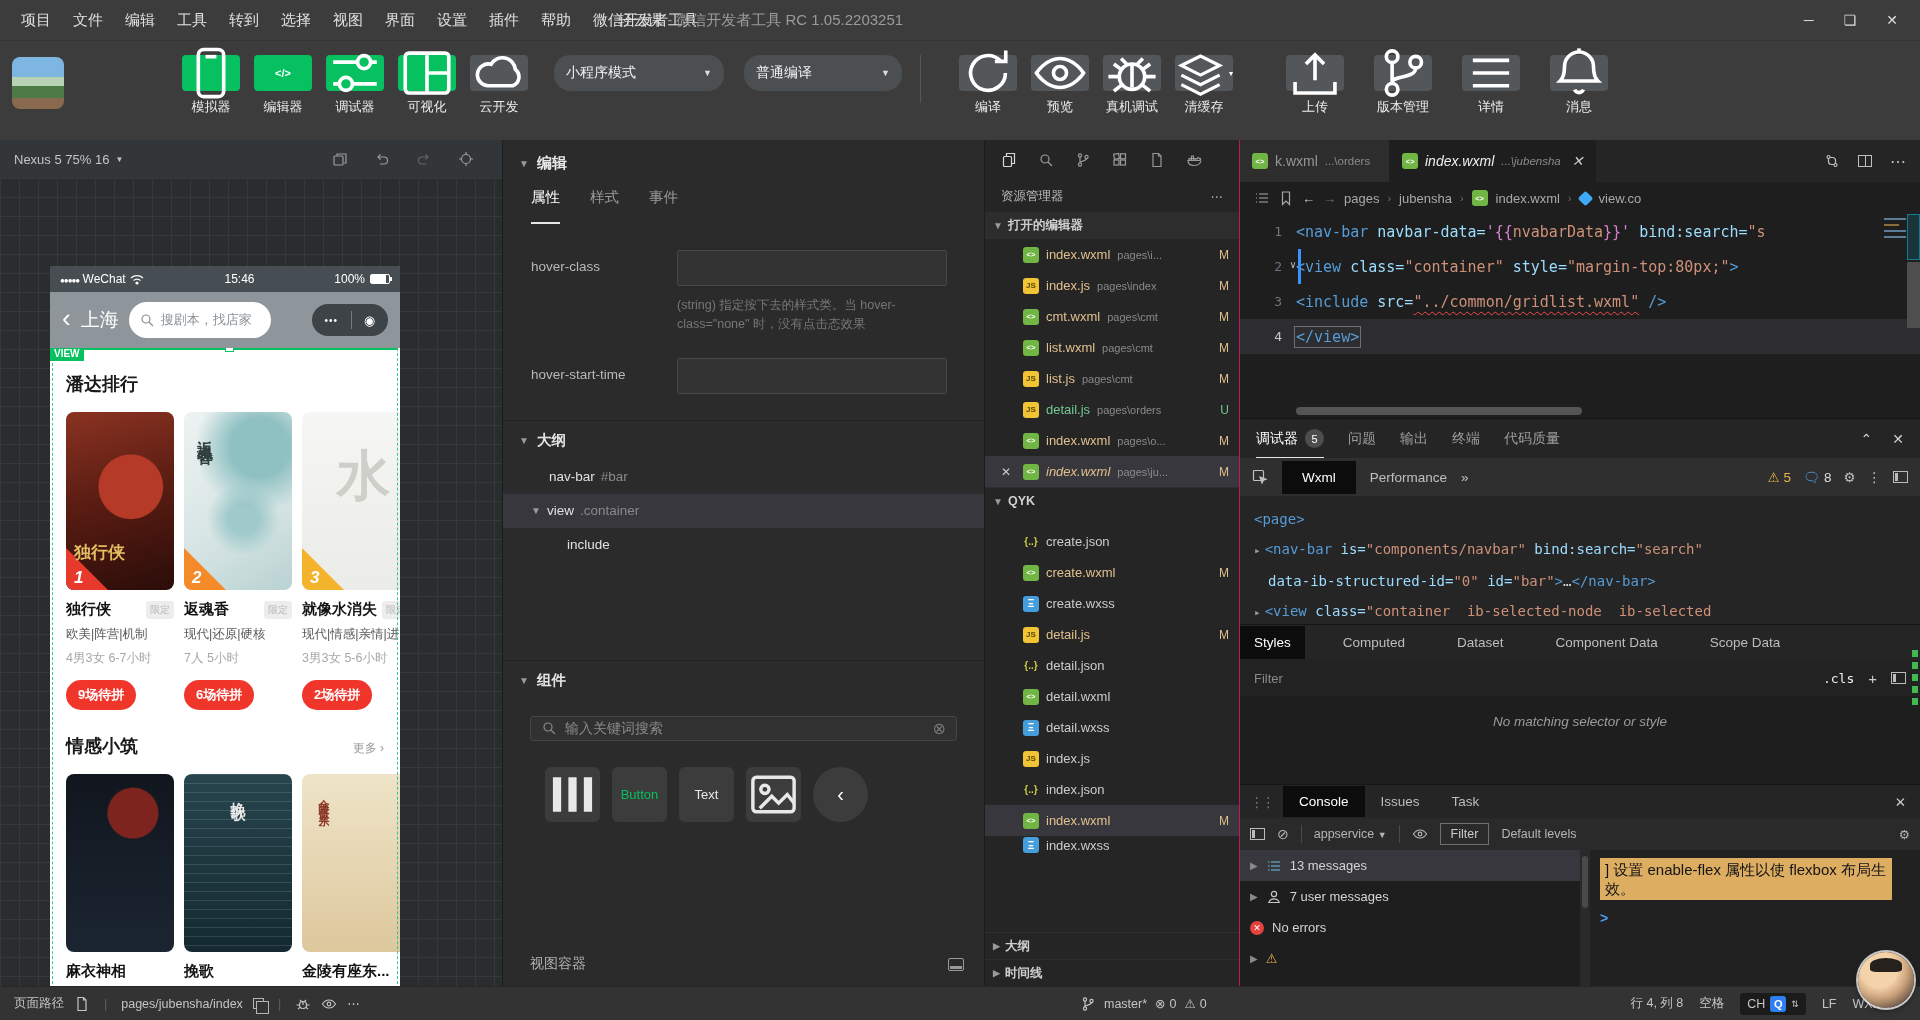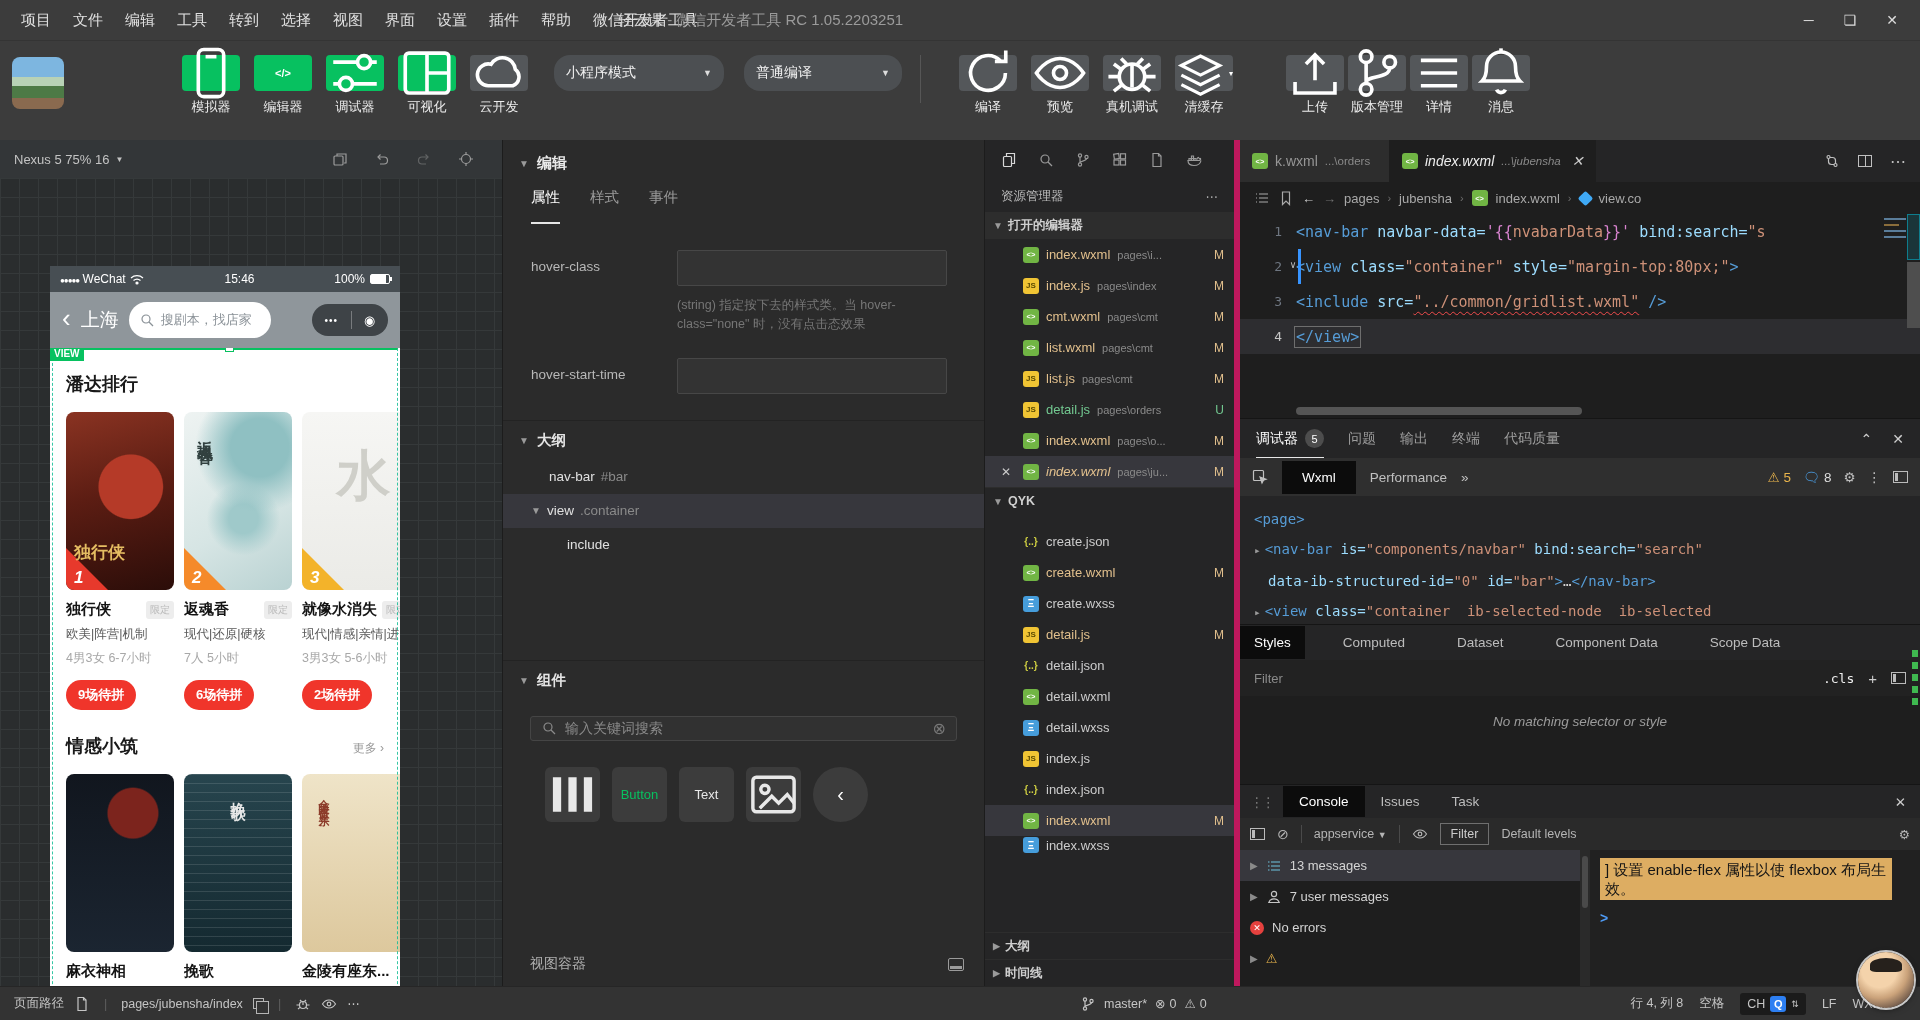--- a/index.html
+++ b/index.html
@@ -20,21 +20,21 @@
 .btngroup{display:flex;gap:14px;margin-left:118px}
 .btngroup.g2{margin-left:24px}
 .tbtn{display:flex;flex-direction:column;align-items:center;gap:7px;cursor:pointer}
 .tbtn .box{width:58px;height:36px;border-radius:4px;background:#54575a;color:#fff;display:flex;align-items:center;justify-content:center;font-size:12px}
 .tbtn .box.green{background:#07c160}
 .tbtn .lbl{font-size:13px;color:#ececec;white-space:nowrap}
 .tselectwrap{display:flex;gap:20px;margin-left:26px}
 .tselect{width:170px;height:36px;background:#4c4f52;border-radius:16px;display:flex;align-items:center;padding:0 12px;color:#f0f0f0;font-size:14px;cursor:pointer}
 .tselect .car{margin-left:auto;font-size:9px;color:#ddd}
 .tsep{width:1px;height:48px;background:#565656;margin:0 14px 0 18px}
-.toolbar-right{position:absolute;left:1286px;top:14px;display:flex;gap:4px}
+.toolbar-right{position:absolute;left:1286px;top:14px;display:flex;gap:30px}
 
 .main{flex:1;display:flex;min-height:0}
 
 .simpanel{width:503px;flex:none;display:flex;flex-direction:column;background:#2a2d2e;border-right:1px solid #1c1c1c}
 .simheader{height:38px;background:#333638;display:flex;align-items:center;padding:0 14px;color:#c3c3c3;font-size:13px;flex:none}
 .simheader .dev{display:flex;align-items:center;gap:6px;cursor:pointer}
 .simheader .hicons{margin-left:auto;display:flex;g gap:0;gap:26px;color:#9b9b9b;padding-right:14px}
 .simgrid{flex:1;position:relative;background-color:#2a2d2e;background-image:linear-gradient(#35393a 1px,transparent 1px),linear-gradient(90deg,#35393a 1px,transparent 1px);background-size:19px 19px;overflow:hidden}
 .phone{position:absolute;left:50px;top:88px;width:350px;height:760px;background:#fff;display:flex;flex-direction:column;overflow:hidden}
 .pstatus{height:26px;background:#474e53;color:#fff;display:flex;align-items:center;padding:0 10px;font-size:12px;flex:none}
@@ -98,21 +98,21 @@
 .compsearch input{flex:1;background:transparent;border:none;outline:none;color:#ccc;font-size:14px}
 .compsearch input::placeholder{color:#8a8a8a}
 .compicons{display:flex;gap:12px;margin:26px 0 0 42px}
 .compbox{width:55px;height:55px;border-radius:6px;background:#3c3c3c;color:#e8e8e8;display:flex;align-items:center;justify-content:center;font-size:13px;cursor:pointer}
 .compbox.greenlbl{color:#07c160}
 .compbox.circ{border-radius:50%;font-size:20px;color:#fff}
 .catrow{margin-top:auto;height:44px;display:flex;align-items:center;padding:0 20px 0 27px;color:#b0b0b0;font-size:14px;flex:none}
 .catrow .pan{margin-left:auto;width:16px;height:13px;border:1px solid #9a9a9a;border-radius:2px;position:relative}
 .catrow .pan:after{content:"";position:absolute;left:1px;right:1px;bottom:1px;height:3px;background:#9a9a9a}
 
-.explorer{width:255px;flex:none;background:#252526;border-right:6px solid #be185d;display:flex;flex-direction:column;font-size:13px;overflow:hidden}
+.explorer{width:255px;flex:none;background:#252526;border-right:1px solid #be185d;display:flex;flex-direction:column;font-size:13px;overflow:hidden}
 .actstrip{height:40px;display:flex;align-items:center;gap:21px;padding:0 16px;color:#9a9a9a;flex:none}
 .actstrip .ic:first-child{color:#d8d8d8}
 .exphead{height:32px;display:flex;align-items:center;padding:0 16px;color:#bcbcbc;font-size:12.5px;flex:none}
 .exphead .mor{margin-left:auto;color:#aaa}
 .grphead{height:27px;display:flex;align-items:center;gap:5px;padding:0 8px;font-weight:bold;color:#cfcfcf;font-size:12.5px;background:#2d2d2d;flex:none}
 .grphead.plain{background:transparent;border-top:1px solid #2d2d2d}
 .frows{flex:none}
 .filerow{height:31px;display:flex;align-items:center;gap:7px;padding:0 10px 0 38px;position:relative;cursor:pointer}
 .filerow.active,.filerow.sel{background:#37373d}
 .filerow .x{position:absolute;left:16px;color:#ccc;font-size:12px}

